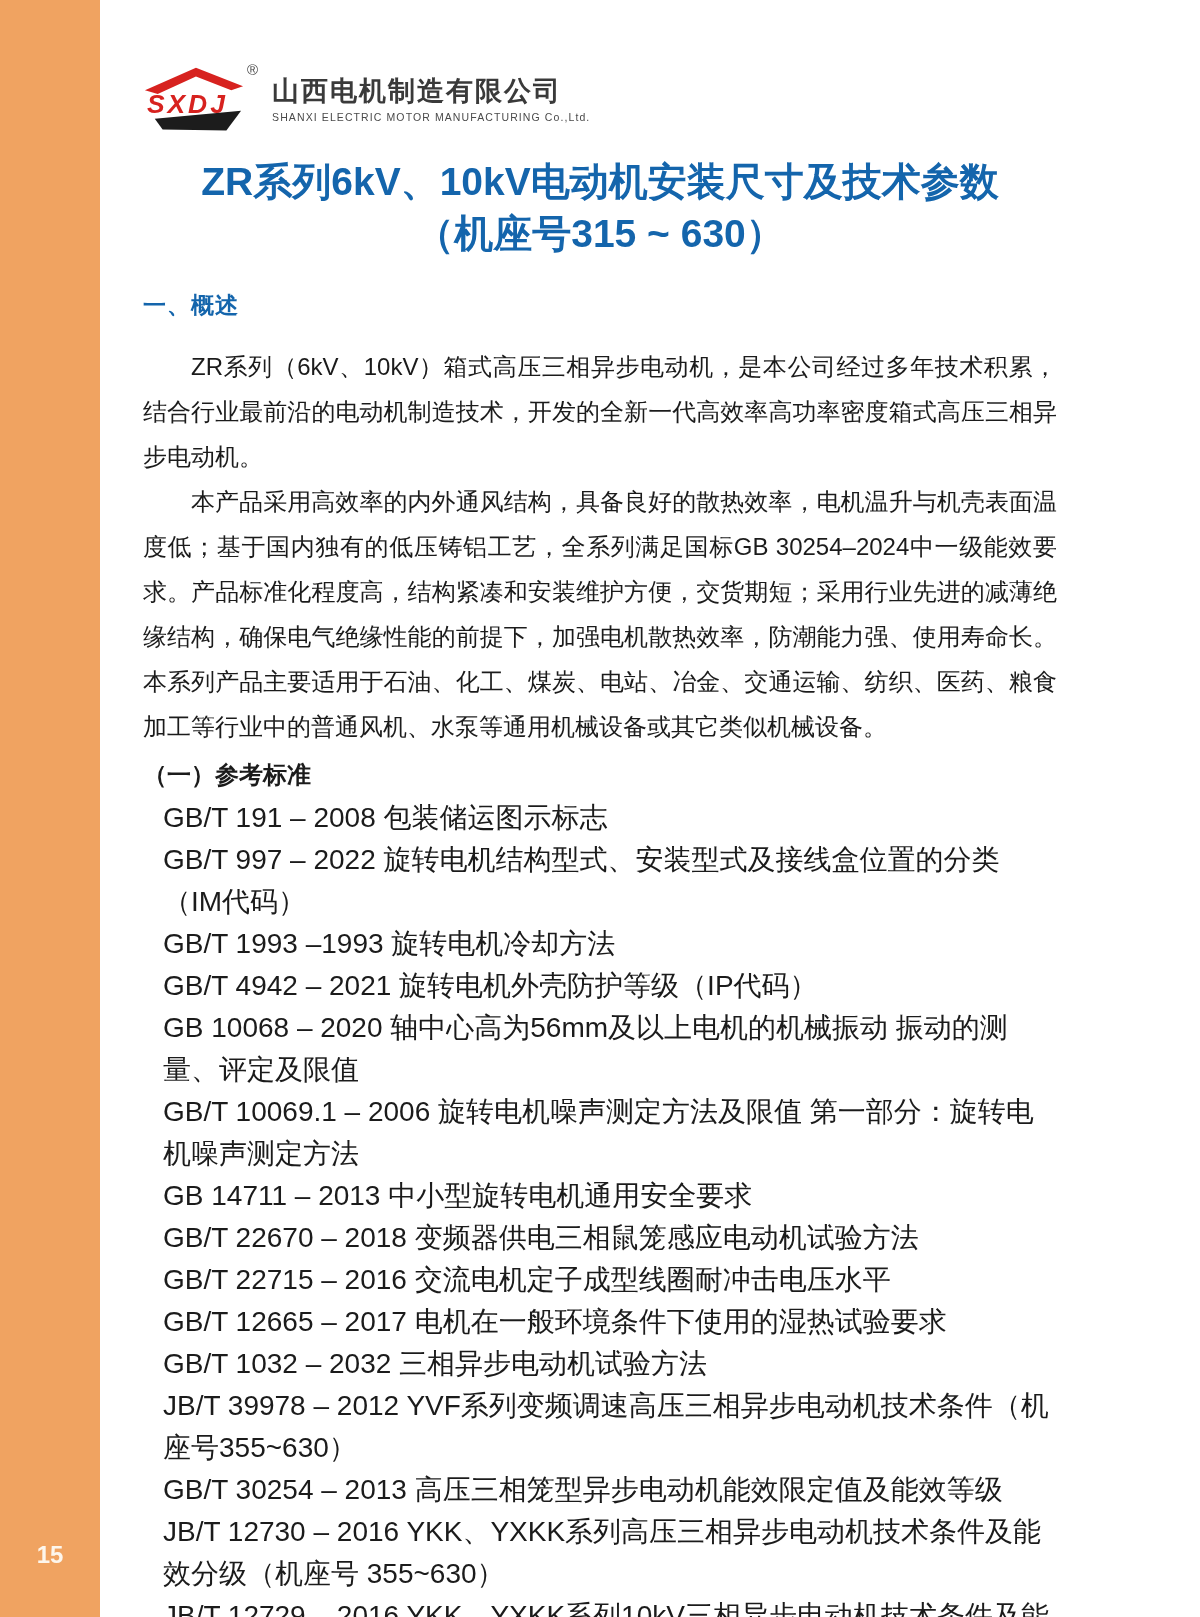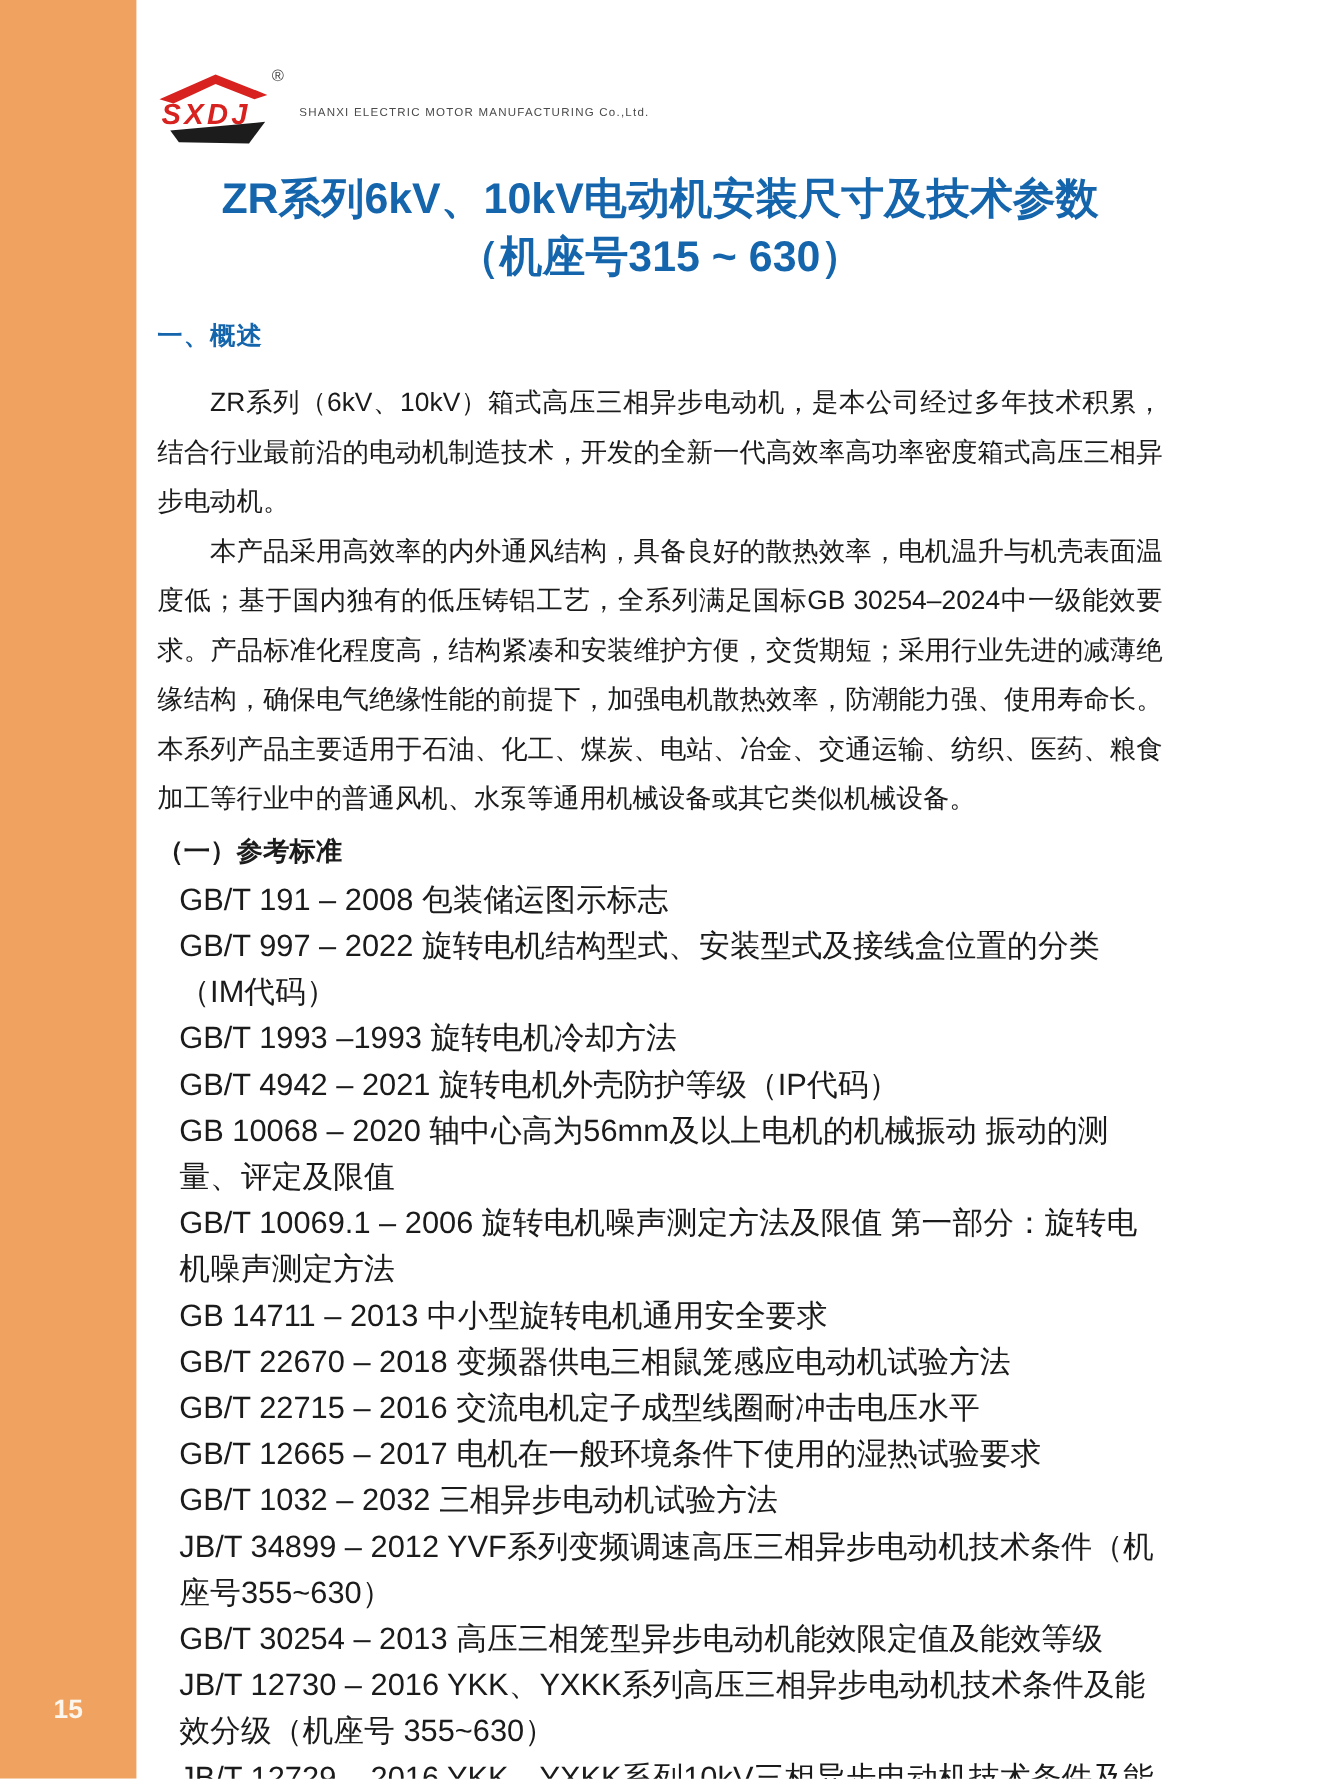--- a/index.html
+++ b/index.html
@@ -11,21 +11,21 @@
     --text-color:#1B1B1B;
   }
   *{margin:0;padding:0;box-sizing:border-box;}
   html,body{background:#ffffff;}
   body{
     width:1200px;height:1617px;position:relative;overflow:hidden;
     font-family:"Liberation Sans","DejaVu Sans",sans-serif;
     color:var(--text-color);
   }
   .side-band{
-    position:absolute;left:0;top:0;width:124px;height:1617px;
+    position:absolute;left:0;top:0;width:100px;height:1617px;
     background:var(--band-orange);
   }
   .page-number{
     position:absolute;bottom:48px;left:0;width:100%;
     text-align:center;color:#FDF6EC;font-size:24px;font-weight:bold;
   }
   .content{
     position:absolute;left:143px;top:0;width:914px;
   }
   
@@ -79,20 +79,21 @@
   <main class="content">
 
     <header class="logo-row">
       <svg class="logo-mark" viewBox="0 0 104 70" xmlns="http://www.w3.org/2000/svg" aria-hidden="true">
         <polygon points="2,25 54,2 102,21 90,25 54,11 15,29" fill="#D7221F"></polygon>
         <text x="4" y="48" font-size="27" font-weight="bold" font-style="italic" letter-spacing="3" fill="#D7221F" font-family="Liberation Sans, sans-serif">SXDJ</text>
         <polygon points="12,54 100,46 85,66 20,65" fill="#1C1C1C"></polygon>
       </svg>
       <span class="logo-reg">®</span>
       <div class="logo-text">
+        <div class="logo-cn">山西电机制造有限公司</div>
         <div class="logo-en">SHANXI ELECTRIC MOTOR MANUFACTURING Co.,Ltd.</div>
       </div>
     </header>
 
     <h1 class="doc-title">
       <span class="title-line1" style="display:block;">ZR系列6kV、10kV电动机安装尺寸及技术参数</span>
       <span class="title-line2" style="display:block;">（机座号315 ~ 630）</span>
     </h1>
 
     <h2 class="section-heading">一、概述</h2>
@@ -107,20 +108,20 @@
       <div class="std-item">GB/T 997 – 2022 旋转电机结构型式、安装型式及接线盒位置的分类（IM代码）</div>
       <div class="std-item">GB/T 1993 –1993 旋转电机冷却方法</div>
       <div class="std-item">GB/T 4942 – 2021 旋转电机外壳防护等级（IP代码）</div>
       <div class="std-item">GB 10068 – 2020 轴中心高为56mm及以上电机的机械振动 振动的测量、评定及限值</div>
       <div class="std-item">GB/T 10069.1 – 2006 旋转电机噪声测定方法及限值 第一部分：旋转电机噪声测定方法</div>
       <div class="std-item">GB 14711 – 2013 中小型旋转电机通用安全要求</div>
       <div class="std-item">GB/T 22670 – 2018 变频器供电三相鼠笼感应电动机试验方法</div>
       <div class="std-item">GB/T 22715 – 2016 交流电机定子成型线圈耐冲击电压水平</div>
       <div class="std-item">GB/T 12665 – 2017 电机在一般环境条件下使用的湿热试验要求</div>
       <div class="std-item">GB/T 1032 – 2032 三相异步电动机试验方法</div>
-      <div class="std-item">JB/T 34899 – 2012 YVF系列变频调速高压三相异步电动机技术条件（机座号355~630）</div>
+      <div class="std-item">JB/T 39978 – 2012 YVF系列变频调速高压三相异步电动机技术条件（机座号355~630）</div>
       <div class="std-item">GB/T 30254 – 2013 高压三相笼型异步电动机能效限定值及能效等级</div>
       <div class="std-item">JB/T 12730 – 2016 YKK、YXKK系列高压三相异步电动机技术条件及能效分级（机座号 355~630）</div>
       <div class="std-item">JB/T 12729 – 2016 YKK、YXKK系列10kV三相异步电动机技术条件及能效分级（机座号 400~630）</div>
     </div>
 
   </main>
 </div>
 
 </body></html>

